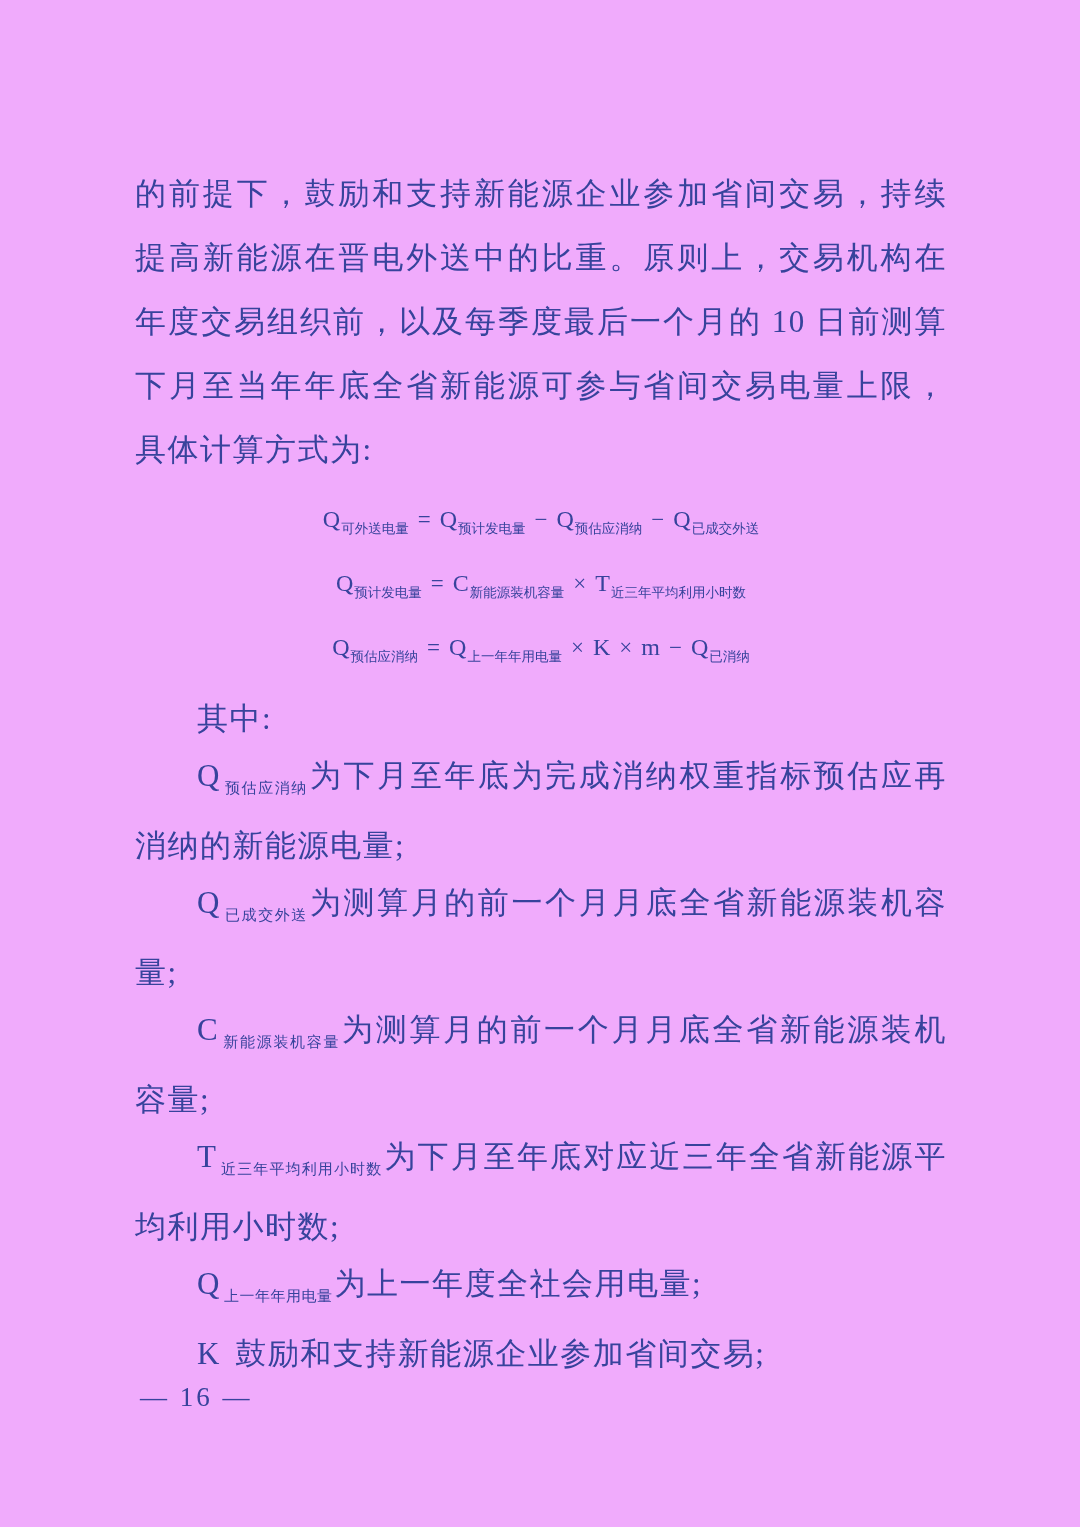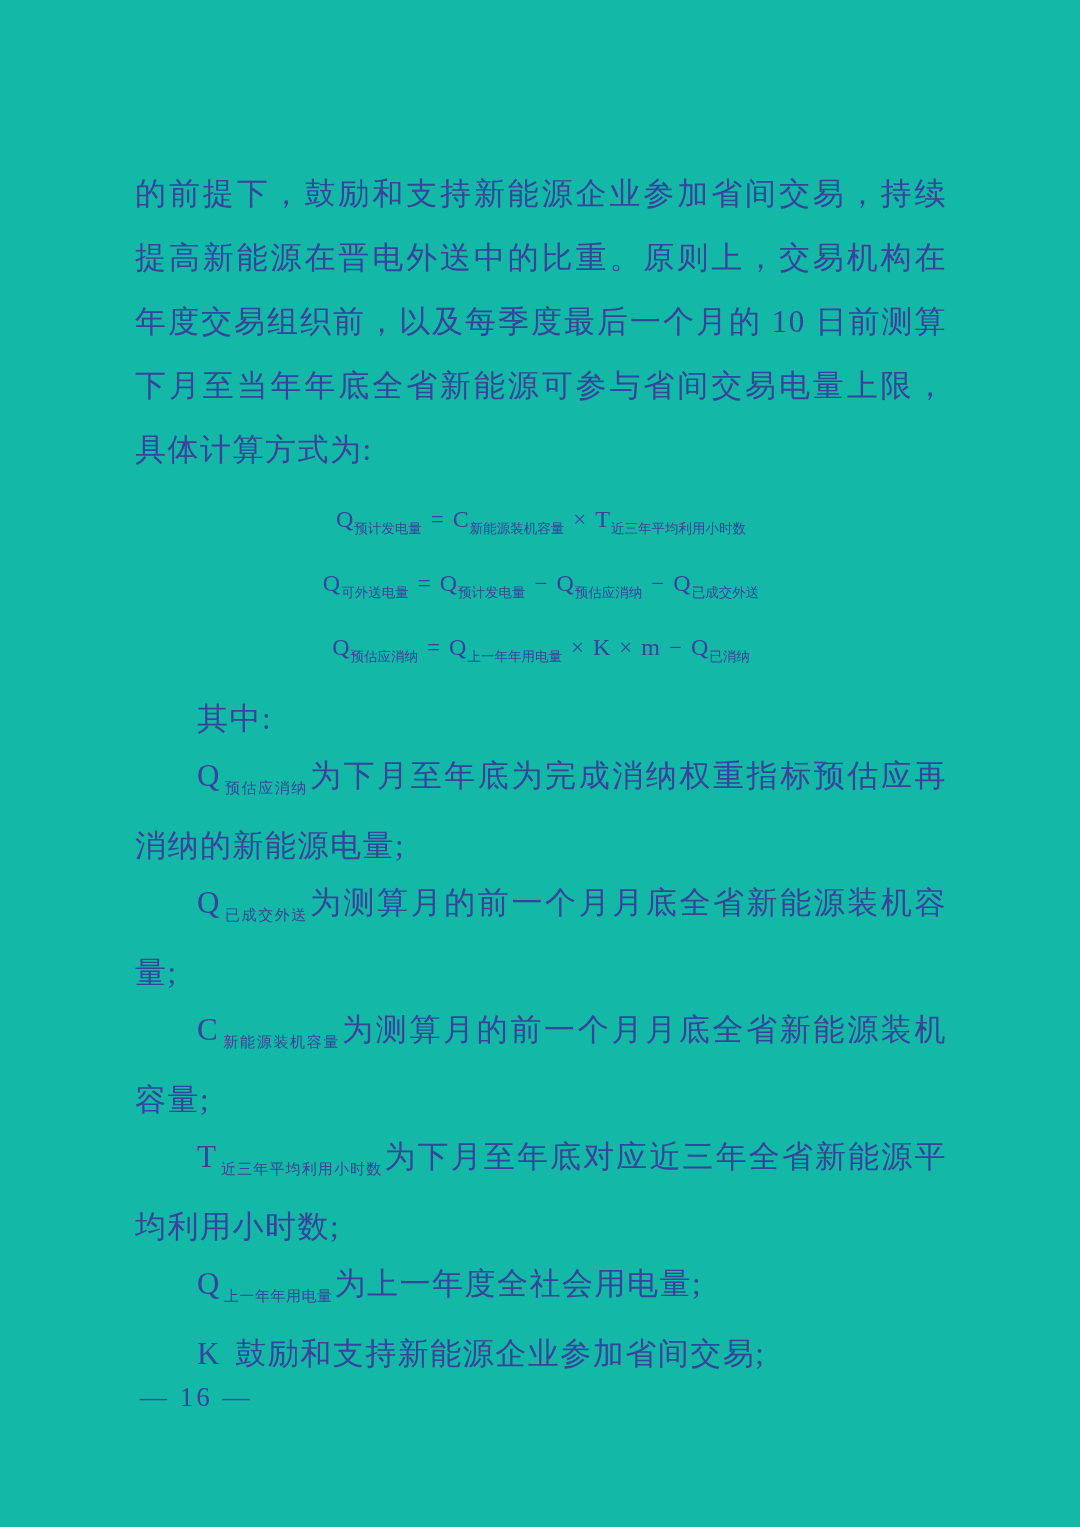--- a/index.html
+++ b/index.html
@@ -1,19 +1,19 @@
 <!DOCTYPE html>
 <html><head>
 <meta charset="utf-8">
 <style>
   html,body{margin:0;padding:0;background:#e8e8e8;}
   .page{
     position:relative;
     width:1080px;height:1527px;
-    background:#14b8a6;
+    background:#f0abfc;
     margin:0 auto;
     font-family:"Liberation Serif","DejaVu Serif",serif;
     color:#37439c;
     overflow:hidden;
   }
   .content{
     position:absolute;
     left:135px;right:133px;top:162px;
   }
   .para{
@@ -66,23 +66,23 @@
 </head>
 <body>
 
 <div class="page">
   <div class="content">
 
     <p class="para">的前提下，鼓励和支持新能源企业参加省间交易，持续提高新能源在晋电外送中的比重。原则上，交易机构在年度交易组织前，以及每季度最后一个月的 10 日前测算下月至当年年底全省新能源可参与省间交易电量上限，具体计算方式为:</p>
 
     <div class="formulas">
 
+      <div class="formula"><span class="fb">Q</span><span class="fs">可外送电量</span><span class="fop">=</span><span class="fb">Q</span><span class="fs">预计发电量</span><span class="fop">−</span><span class="fb">Q</span><span class="fs">预估应消纳</span><span class="fop">−</span><span class="fb">Q</span><span class="fs">已成交外送</span></div>
+
       <div class="formula"><span class="fb">Q</span><span class="fs">预计发电量</span><span class="fop">=</span><span class="fb">C</span><span class="fs">新能源装机容量</span><span class="fop">×</span><span class="fb">T</span><span class="fs">近三年平均利用小时数</span></div>
-
-      <div class="formula"><span class="fb">Q</span><span class="fs">可外送电量</span><span class="fop">=</span><span class="fb">Q</span><span class="fs">预计发电量</span><span class="fop">−</span><span class="fb">Q</span><span class="fs">预估应消纳</span><span class="fop">−</span><span class="fb">Q</span><span class="fs">已成交外送</span></div>
 
       <div class="formula"><span class="fb">Q</span><span class="fs">预估应消纳</span><span class="fop">=</span><span class="fb">Q</span><span class="fs">上一年年用电量</span><span class="fop">×</span><span class="fb">K</span><span class="fop">×</span><span class="fb">m</span><span class="fop">−</span><span class="fb">Q</span><span class="fs">已消纳</span></div>
 
     </div>
 
     <p class="para among">其中:</p>
 
 
 
     <p class="para def"><span class="base">Q</span><span class="sub">预估应消纳</span><span>为下月至年底为完成消纳权重指标预估应再消纳的新能源电量;</span></p>

